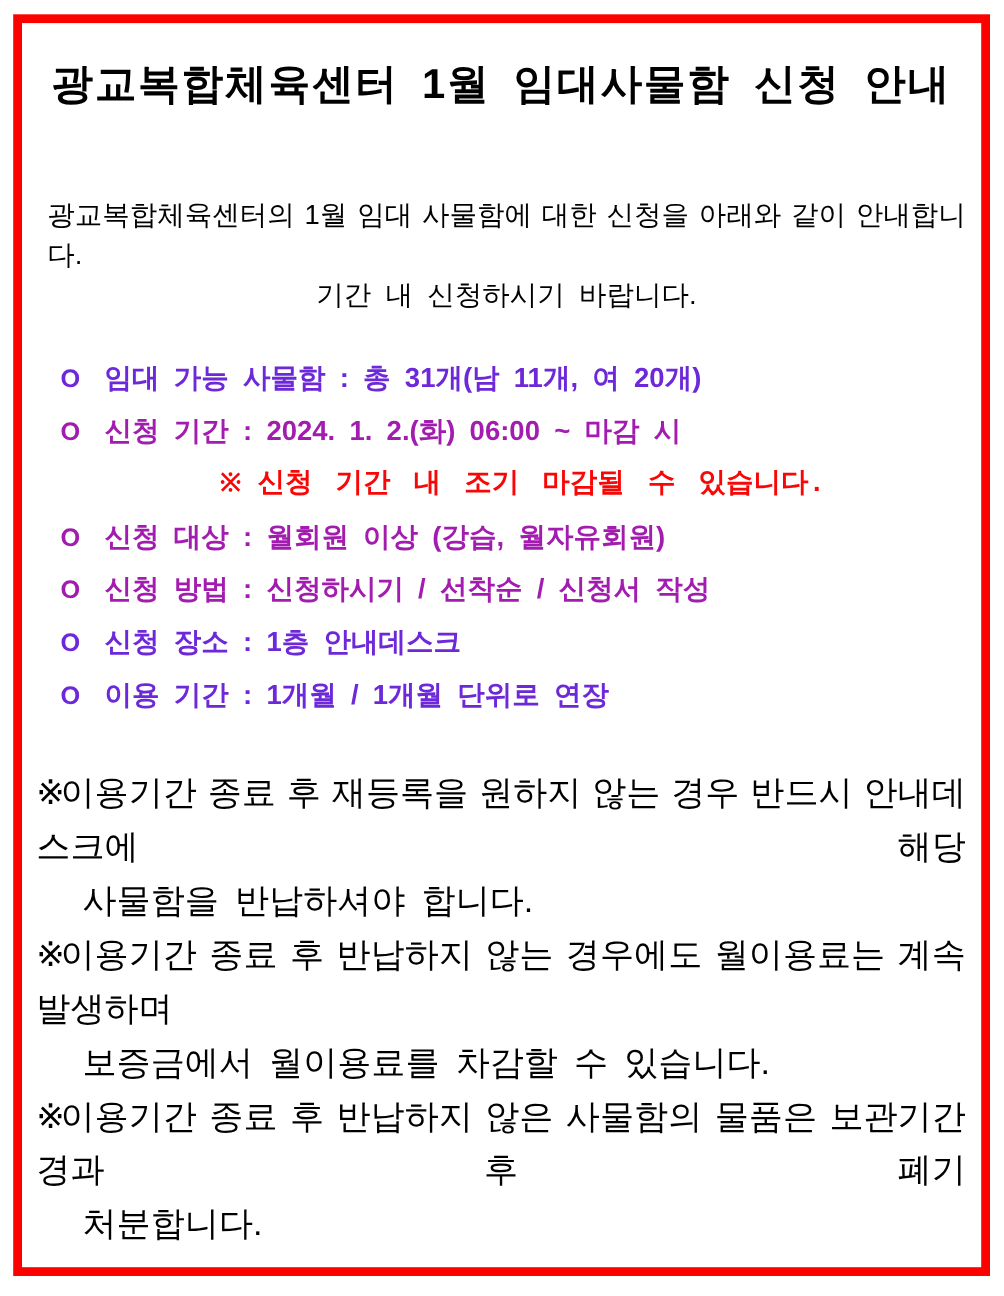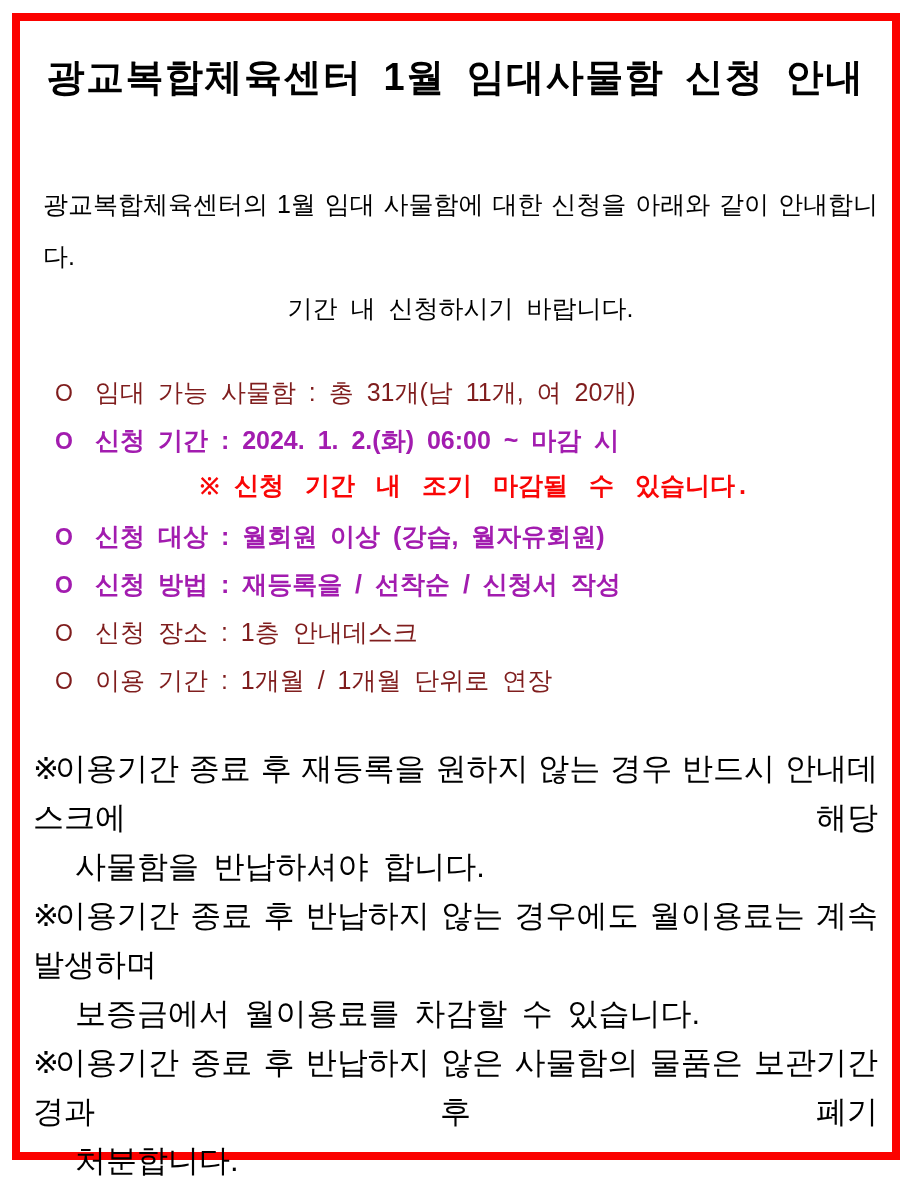--- a/index.html
+++ b/index.html
@@ -12,28 +12,28 @@
     border:8px solid #fb0200;pointer-events:none;
   }
   .content{
     position:absolute;left:20px;top:21px;right:21px;bottom:26px;
     padding:27px 14px 0 13px;box-sizing:border-box;
   }
   .title{
     margin:0;font-size:38px;line-height:58px;font-weight:900;text-align:center;
     letter-spacing:1.5px;word-spacing:9px;color:#000;
   }
-  .intro{margin:72px 0 0 10px;font-size:25px;line-height:52px;}
+  .intro{margin:72px 0 0 10px;font-size:25px;line-height:36px;}
   .intro .l1{text-align:justify;text-align-last:justify;}
   .intro .l2{text-align:center;word-spacing:6px;}
   .bullets{margin-top:34px;font-size:25px;}
   .brow{margin:0 0 0 22px;height:48px;line-height:48px;word-spacing:6px;white-space:nowrap;}
   .brow .marker{display:inline-block;width:40px;font-size:23px;}
   .brow.blue{color:#a21caf;font-weight:700;}
-  .brow.black{color:#7f1d1d;font-weight:400;}
+  .brow.black{color:#6d28d9;font-weight:700;}
   .brow.rednote{color:#f90606;font-weight:700;margin-left:0;padding-left:167px;font-family:Liberation Mono, monospace;}
   .brow.rednote .marker{width:34px;}
   .notes{margin-top:40px;font-size:31px;line-height:49px;}
   .note{margin:0;}
   .note .l1{text-align:justify;text-align-last:justify;}
   .note .l1 .nmark{display:inline-block;width:22px;}
   .note .l2{padding-left:42px;word-spacing:6px;}
   .footer{
     margin-top:54px;display:flex;align-items:center;justify-content:center;gap:16px;height:56px;
   }
@@ -62,21 +62,21 @@
       <div class="brow blue">
         <span class="marker">O</span><span>신청 기간 : 2024. 1. 2.(화) 06:00 ~ 마감 시</span>
       </div>
       <div class="brow rednote">
         <span class="marker">※</span><span>신청 기간 내 조기 마감될 수 있습니다.</span>
       </div>
       <div class="brow blue">
         <span class="marker">O</span><span>신청 대상 : 월회원 이상 (강습, 월자유회원)</span>
       </div>
       <div class="brow blue">
-        <span class="marker">O</span><span>신청 방법 : 재등록을 / 선착순 / 신청서 작성</span>
+        <span class="marker">O</span><span>신청 방법 : 신청하시기 / 선착순 / 신청서 작성</span>
       </div>
       <div class="brow black">
         <span class="marker">O</span><span>신청 장소 : 1층 안내데스크</span>
       </div>
       <div class="brow black">
         <span class="marker">O</span><span>이용 기간 : 1개월 / 1개월 단위로 연장</span>
       </div>
     </div>
 
     <div class="notes">

